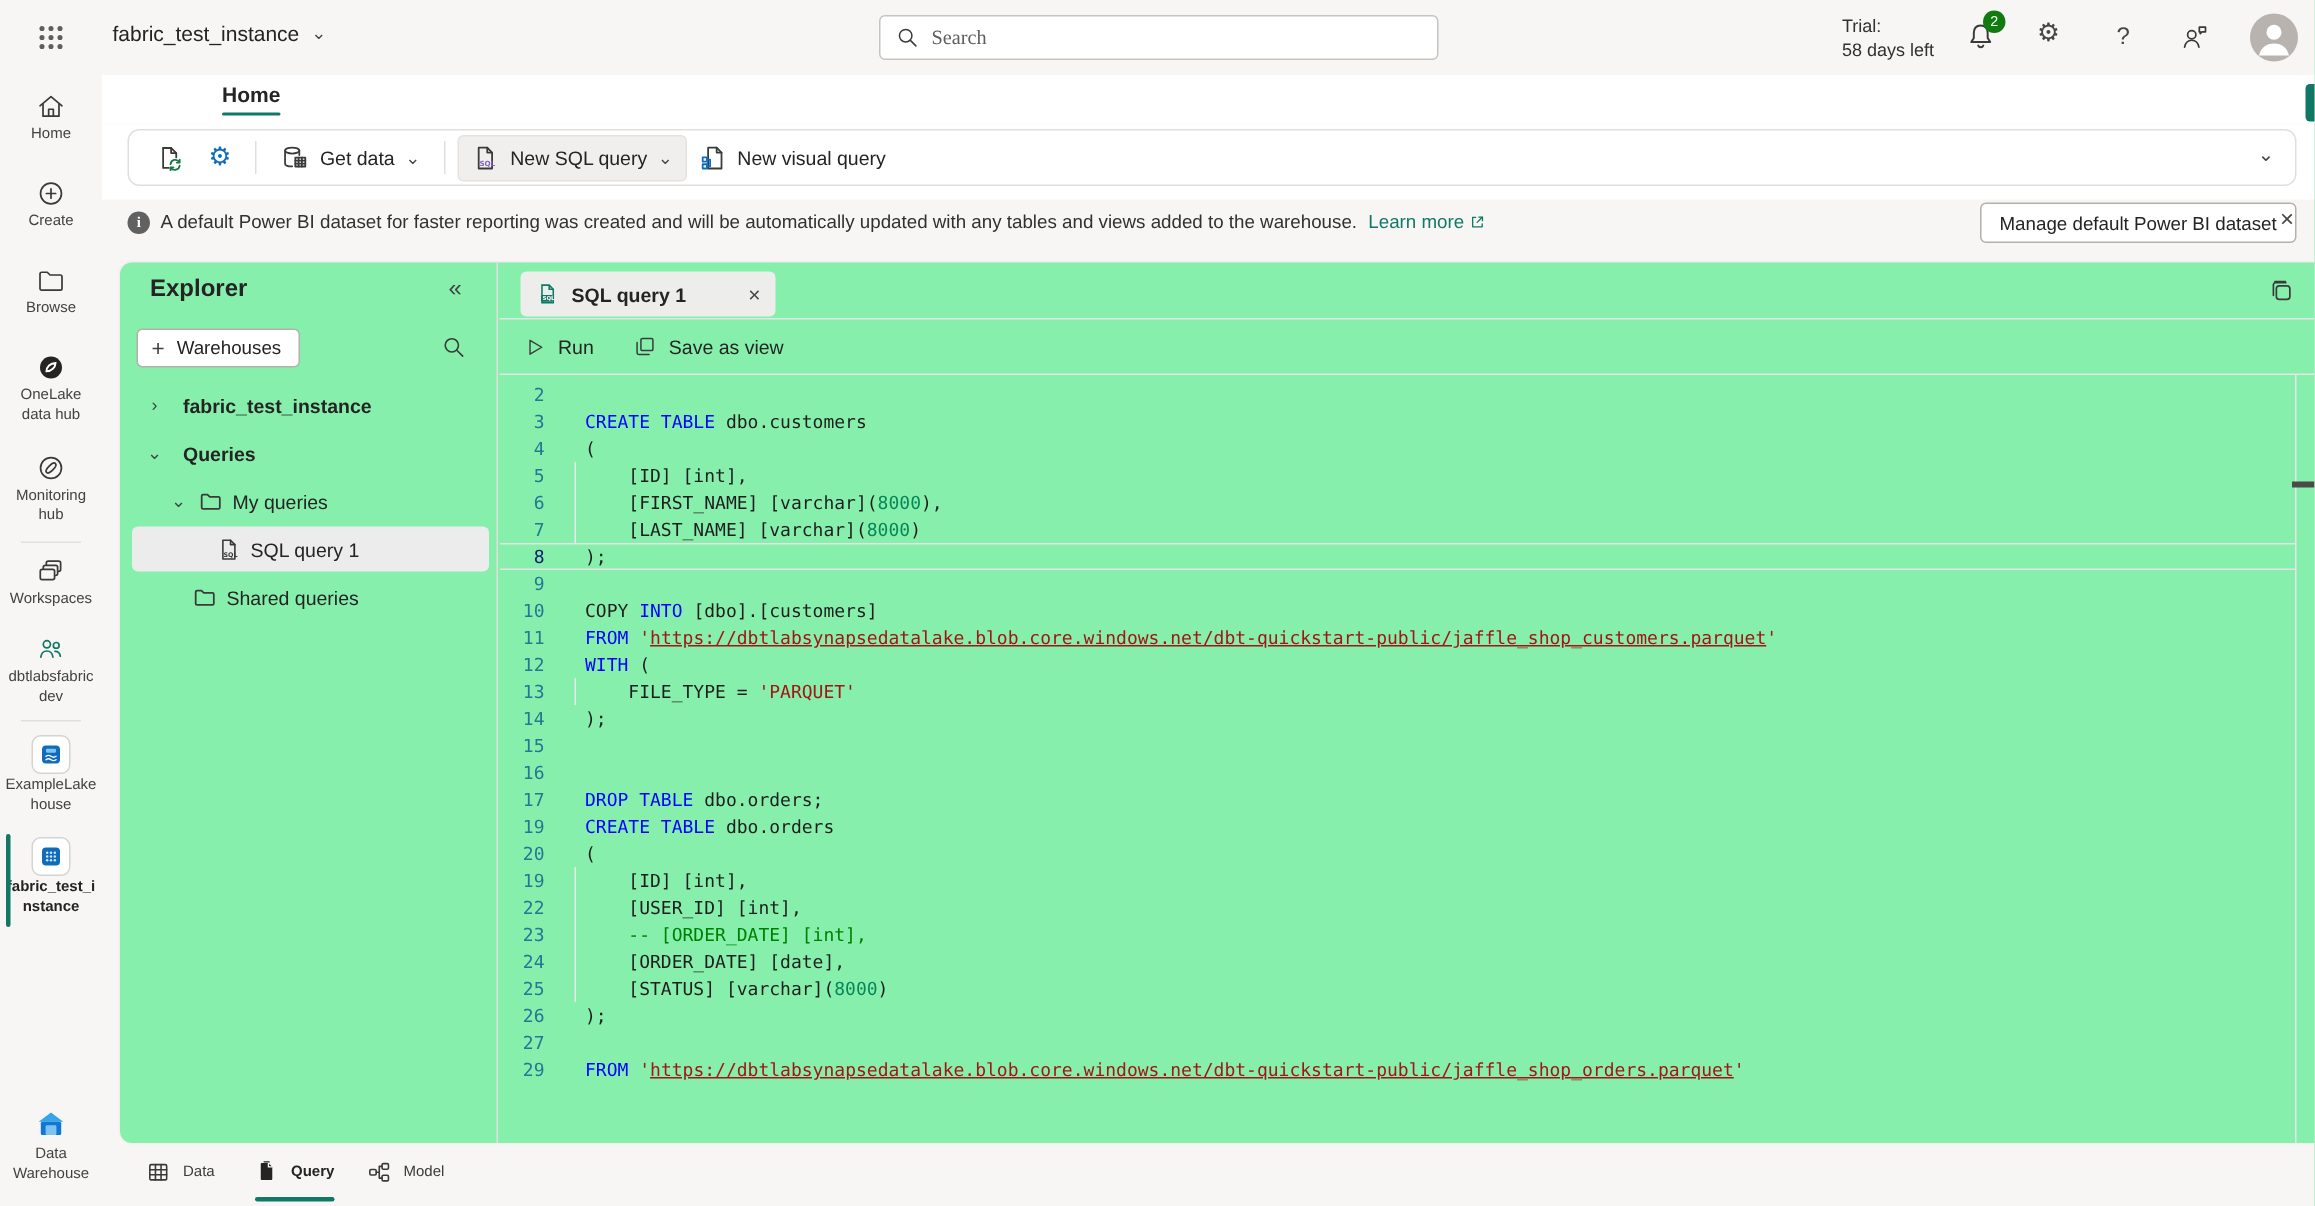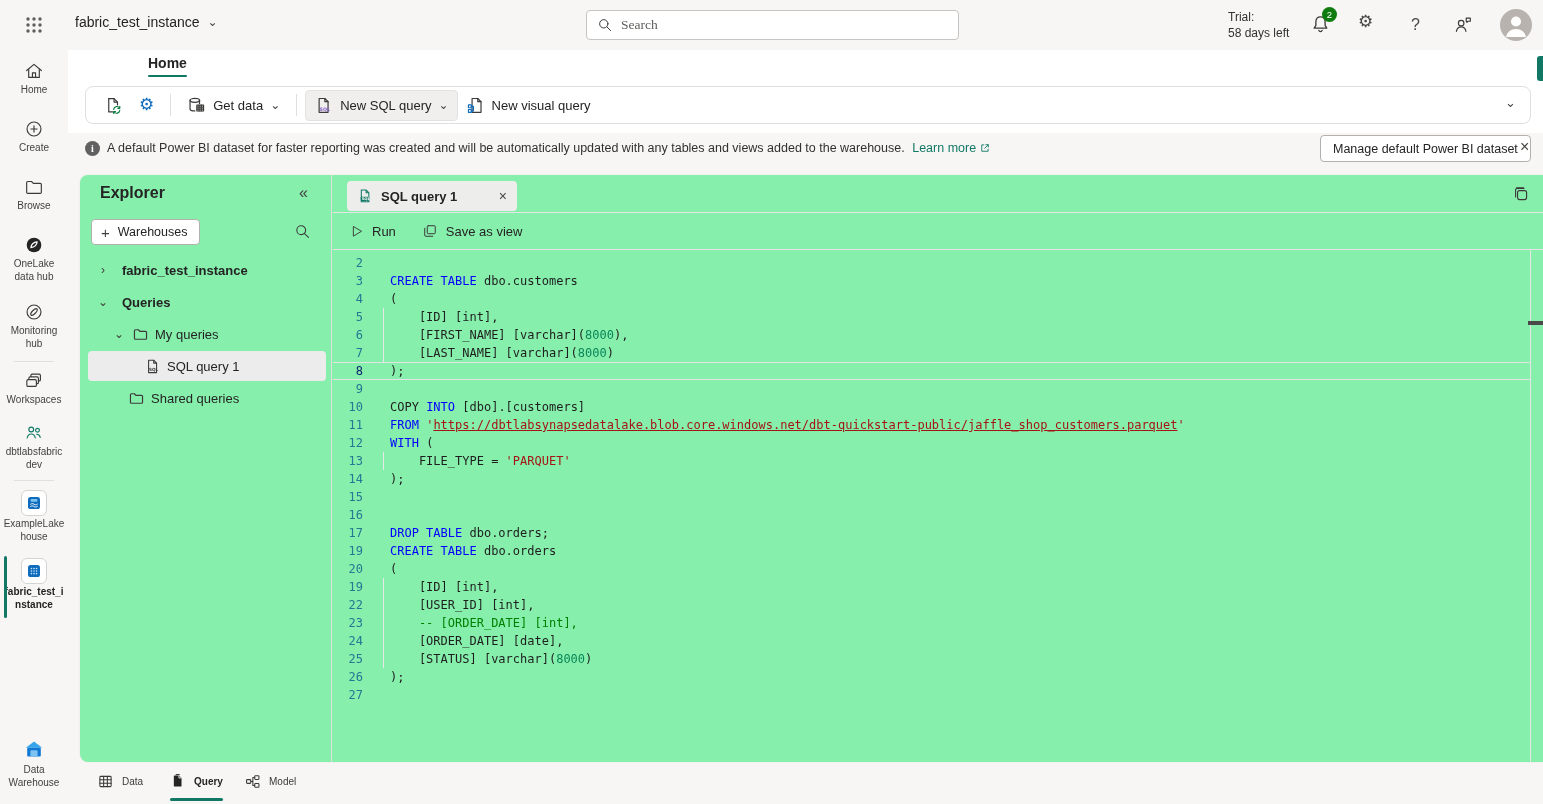--- a/index.html
+++ b/index.html
@@ -545,20 +545,24 @@
         <span class="cd"><span class="tok-t">    [STATUS] [varchar](</span><span class="tok-n">8000</span><span class="tok-t">)</span></span>
       </div>
       <div class="cl">
         <span class="ln">26</span>
         <span class="cd"><span class="tok-t">);</span></span>
       </div>
       <div class="cl">
         <span class="ln">27</span>
         <span class="cd"></span>
       </div>
+      <div class="cl">
+        <span class="ln">29</span>
+        <span class="cd"><span class="tok-k">FROM</span><span class="tok-t"> </span><span class="tok-s">'</span><span class="tok-su">https://dbtlabsynapsedatalake.blob.core.windows.net/dbt-quickstart-public/jaffle_shop_orders.parquet</span><span class="tok-s">'</span></span>
+      </div>
     </div>
   <div class="ed-gutter-line"></div>
   <div class="scroll-mark"></div>
 </div>
 
 <div class="bottombar">
   <div class="btab" style="left:29px">
     <span>
         <svg width="17" height="17" viewBox="0 0 20 20" class="stk">
           <rect x="3.4" y="4" width="13.2" height="12" rx="1"></rect>

